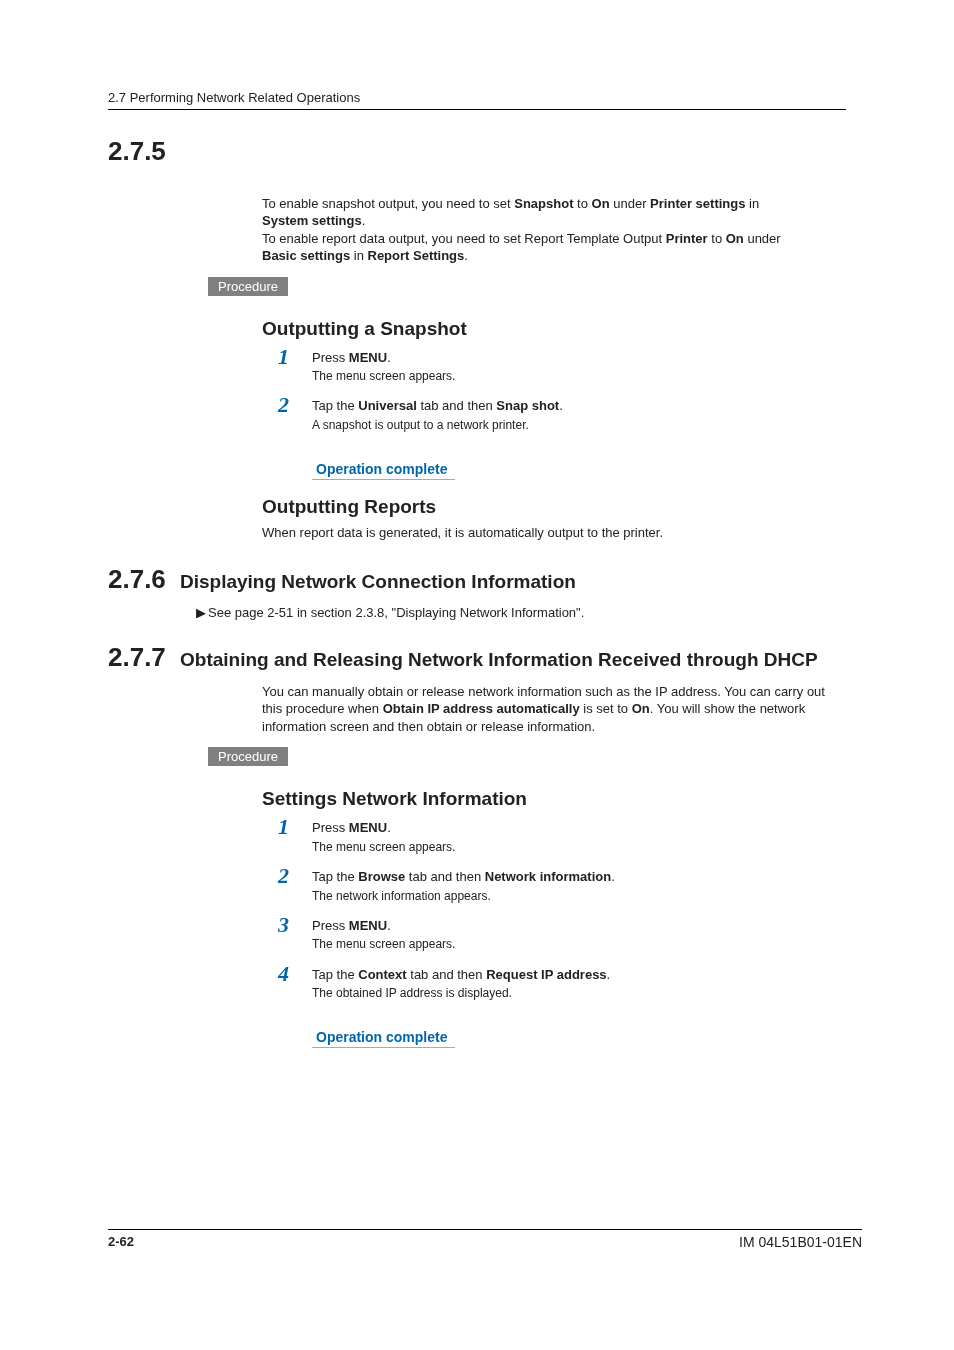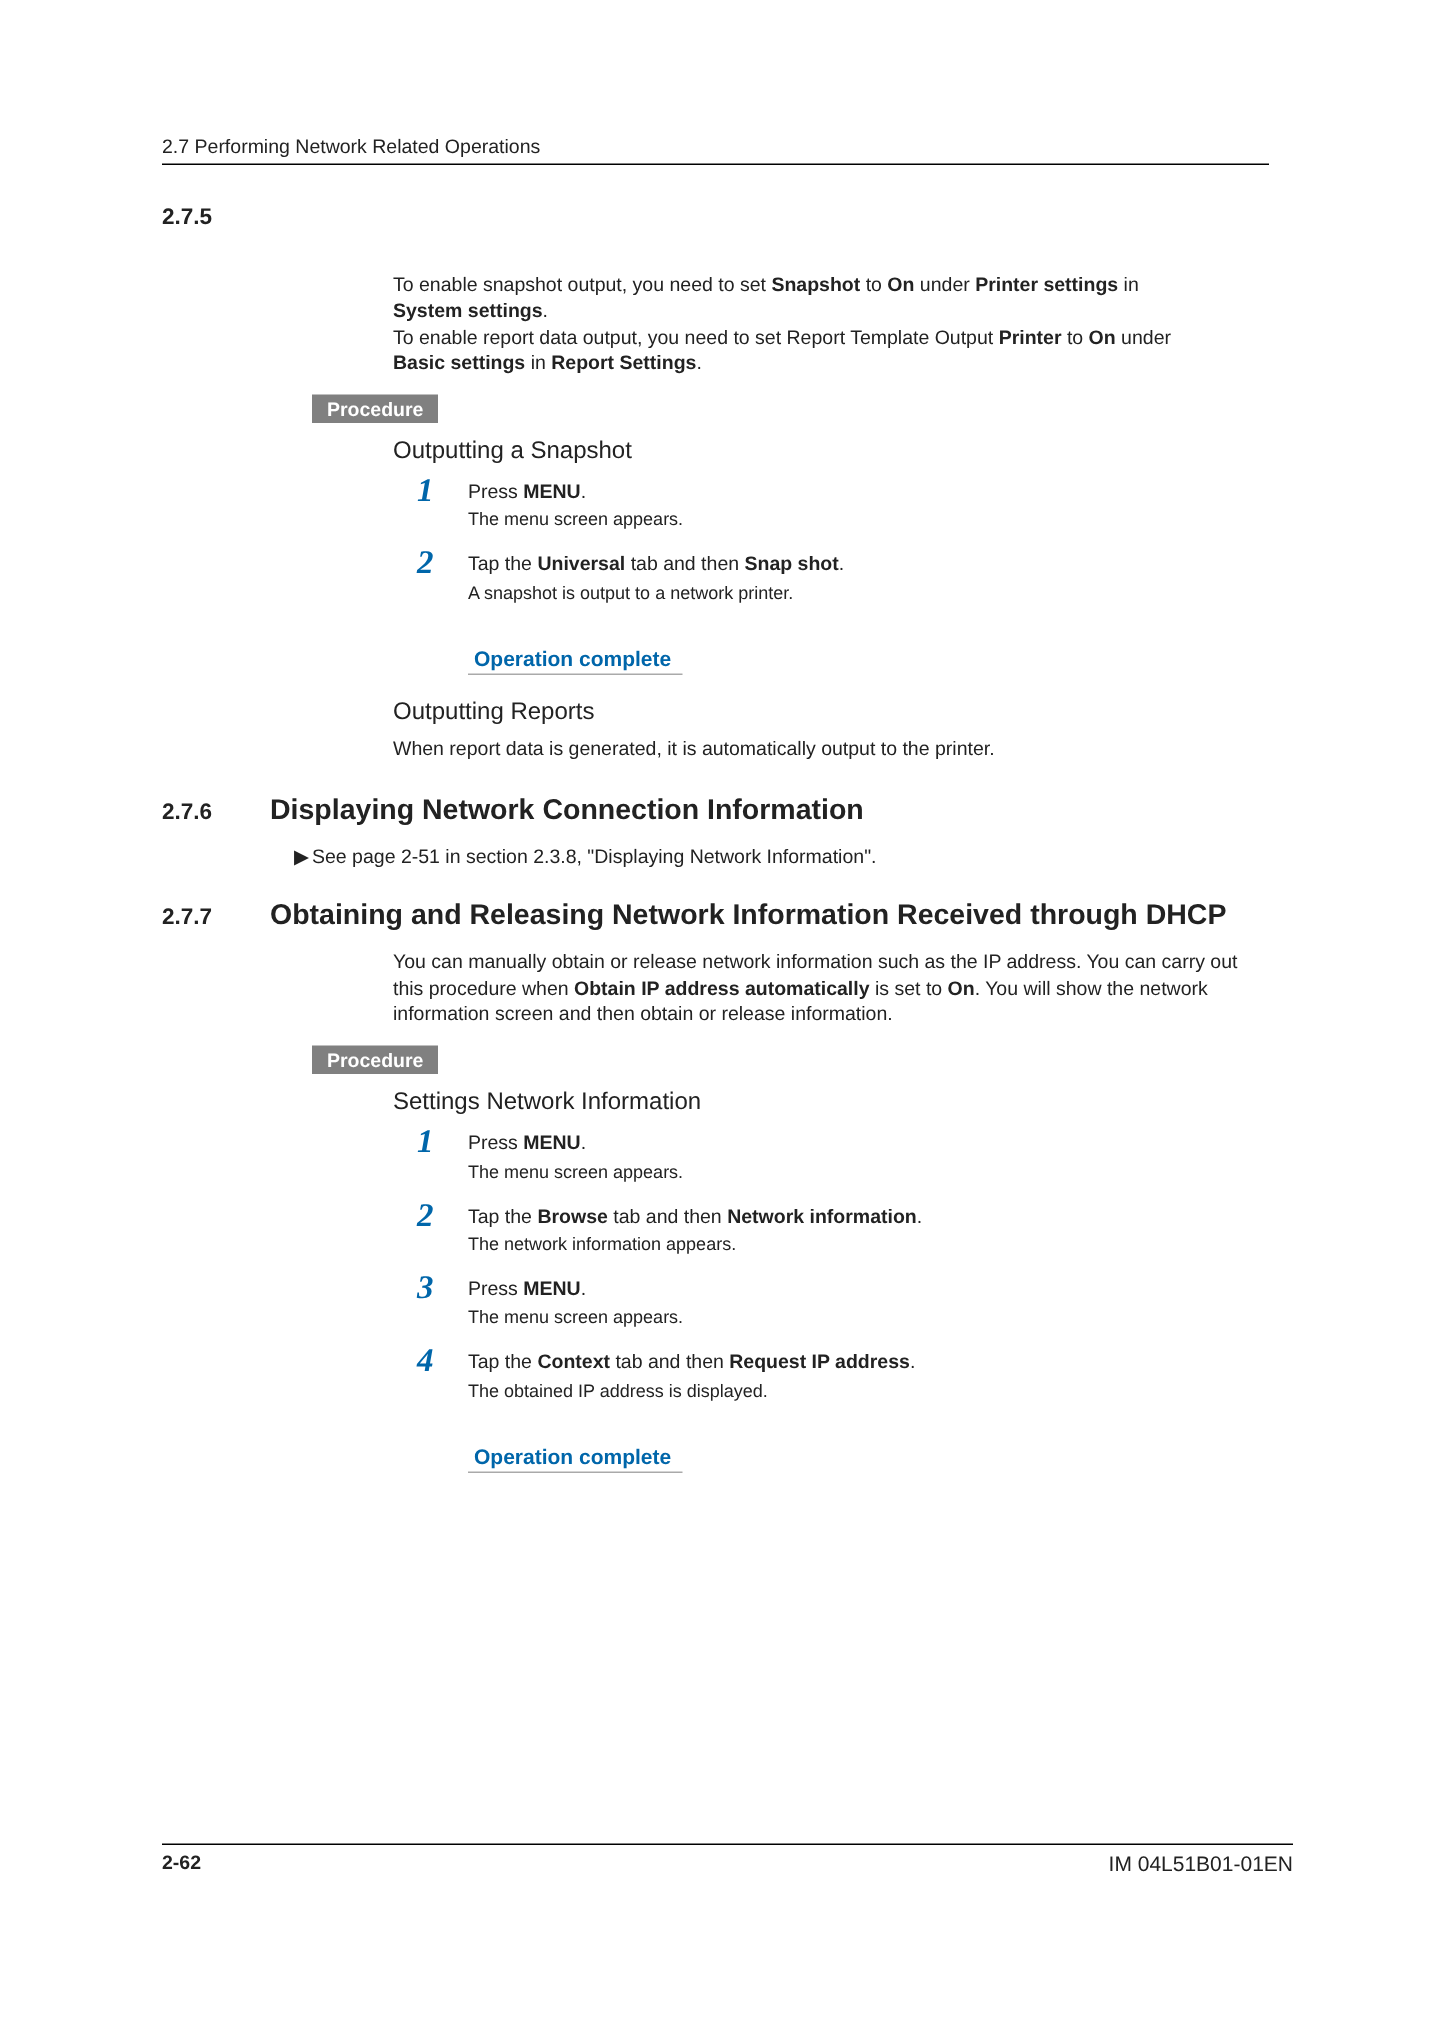--- a/index.html
+++ b/index.html
@@ -27,21 +27,21 @@
     border-bottom: 1px solid #000;
     margin-bottom: 26px;
   }
   .section-head {
     display: flex;
     align-items: baseline;
     margin-bottom: 10px;
     margin-top: 22px;
   }
   .section-num {
-    font-size: 15px;
+    font-size: 26px;
     font-weight: bold;
     width: 72px;
     flex: 0 0 72px;
   }
   .section-title {
     font-size: 19px;
     font-weight: bold;
     line-height: 1.2;
   }
   .body-indent {
@@ -50,27 +50,27 @@
   }
   .intro-text {
     font-size: 13px;
     line-height: 1.35;
   }
   .procedure-badge {
     display: inline-block;
     background: #808080;
     color: #fff;
     font-size: 13px;
-    font-weight: bold;
+    font-weight: normal;
     padding: 2px 10px 2px 10px;
-    margin: 12px 0 8px 100px;
+    margin: 12px 0 20px 100px;
   }
   .sub-heading {
-    font-size: 16px;
-    font-weight: normal;
+    font-size: 19px;
+    font-weight: bold;
     margin: 2px 0 6px 154px;
   }
   .step-row {
     display: flex;
     align-items: flex-start;
     margin-left: 170px;
     margin-top: 6px;
   }
   .step-num {
     font-family: Georgia, "Times New Roman", serif;

